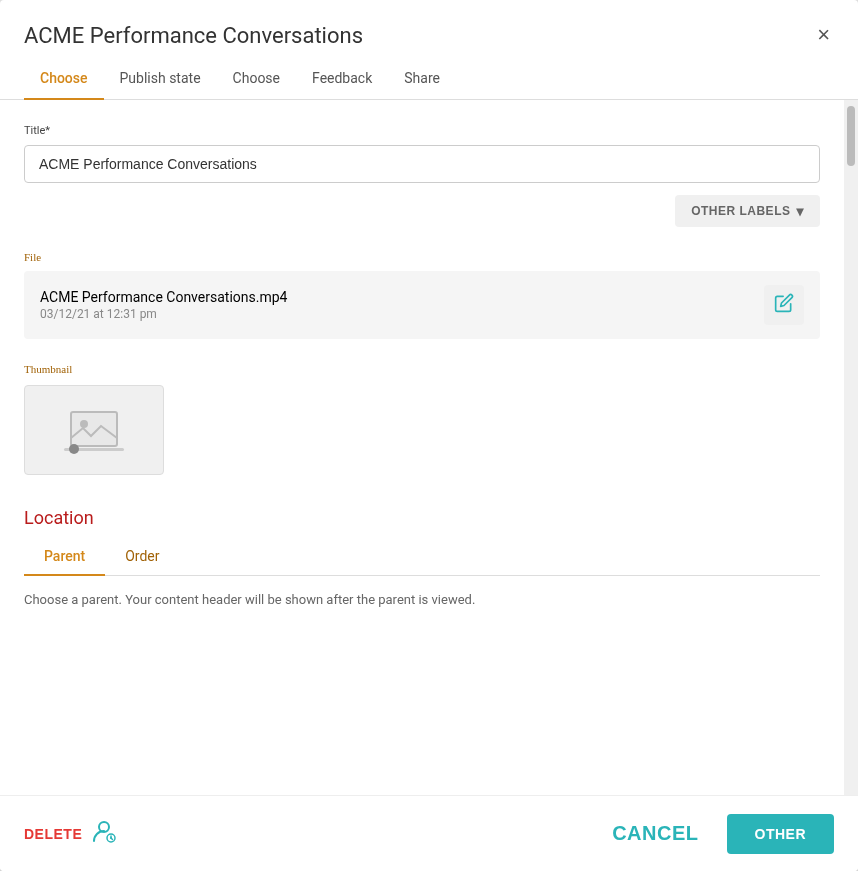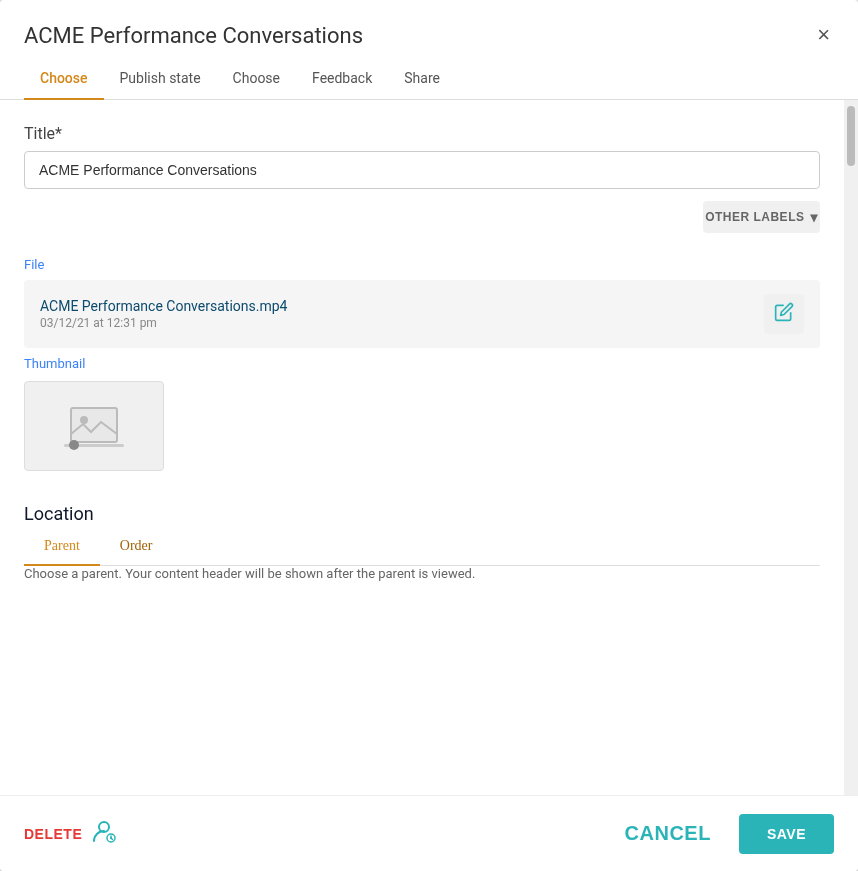--- a/index.html
+++ b/index.html
@@ -92,21 +92,21 @@
     .content-area::-webkit-scrollbar-track {
       background: #f0f0f0;
     }
     .content-area::-webkit-scrollbar-thumb {
       background: #ccc;
       border-radius: 4px;
     }
 
     
     .field-label {
-      font-size: 16px;
+      font-size: 11px;
       color: #444;
       margin-bottom: 8px;
     }
 
     .text-input {
       width: 100%;
       padding: 10px 14px;
       border: 1px solid #ccc;
       border-radius: 4px;
       font-size: 14px;
@@ -118,58 +118,59 @@
     .other-labels-row {
       display: flex;
       justify-content: flex-end;
       margin-top: 12px;
     }
 
     .other-labels-btn {
       background: #f0f0f0;
       border: none;
       border-radius: 4px;
-      padding: 8px 2px;
+      padding: 8px 16px;
       font-size: 12px;
       font-weight: 600;
       color: #666;
       cursor: pointer;
       display: flex;
       align-items: center;
       gap: 6px;
       letter-spacing: 0.5px;
     }
 
     .chevron-down {
       font-size: 14px;
     }
 
     
     .section {
       margin-top: 24px;
     }
 
     .section-label {
-      font-size: 13px;
-      color: #3b82f6;
+      font-size: 11px;
+      color: #a16207;
       margin-bottom: 8px;
+      font-family: Liberation Serif, serif;
     }
 
     .file-row {
       background: #f5f5f5;
       border-radius: 4px;
       padding: 14px 16px;
       display: flex;
       align-items: center;
       justify-content: space-between;
     }
 
     .file-info .file-name {
       font-size: 14px;
-      color: #0c4a6e;
+      color: #000000;
       margin-bottom: 2px;
     }
 
     .file-info .file-date {
       font-size: 12px;
       color: #888;
     }
 
     .edit-icon-btn {
       background: #f0f0f0;
@@ -183,21 +184,21 @@
       justify-content: center;
     }
 
     .edit-icon {
       color: #2ab4b8;
       font-size: 18px;
     }
 
     
     .thumbnail-section {
-      margin-top: 8px;
+      margin-top: 24px;
     }
 
     .thumbnail-box {
       width: 140px;
       height: 90px;
       background: #f0f0f0;
       border: 1px solid #ddd;
       border-radius: 4px;
       display: flex;
       flex-direction: column;
@@ -225,46 +226,46 @@
       left: 5px;
     }
 
     
     .location-section {
       margin-top: 32px;
     }
 
     .location-label {
       font-size: 18px;
-      color: #0f172a;
-      margin-bottom: 4px;
+      color: #b91c1c;
+      margin-bottom: 10px;
     }
 
     .location-tabs {
       display: flex;
       border-bottom: 1px solid #ddd;
-      font-family: Liberation Serif, serif;
     }
 
     .location-tab {
       padding: 10px 20px;
       font-size: 14px;
       color: #a16207;
       cursor: pointer;
       border-bottom: 2px solid transparent;
       margin-bottom: -1px;
     }
 
     .location-tab.active {
       color: #d4881a;
       border-bottom: 2px solid #d4881a;
       font-weight: 500;
     }
 
     .location-hint {
+      margin-top: 16px;
       font-size: 13px;
       color: #666;
       padding-bottom: 32px;
     }
 
     
     .scrollbar-area {
       width: 14px;
       background: #f0f0f0;
       display: flex;
@@ -474,18 +475,18 @@
             <circle cx="21" cy="21" r="1" fill="#2ab4b8"></circle>
           </svg>
         </span>
       </button>
     </div>
     <div class="footer-right">
       <button class="cancel-btn">
         <span>CANCEL</span>
       </button>
       <button class="save-btn">
-        <span>SAVE</span>
+        <span>OTHER</span>
       </button>
     </div>
   </div>
 
 </div>
 
 </body></html>

